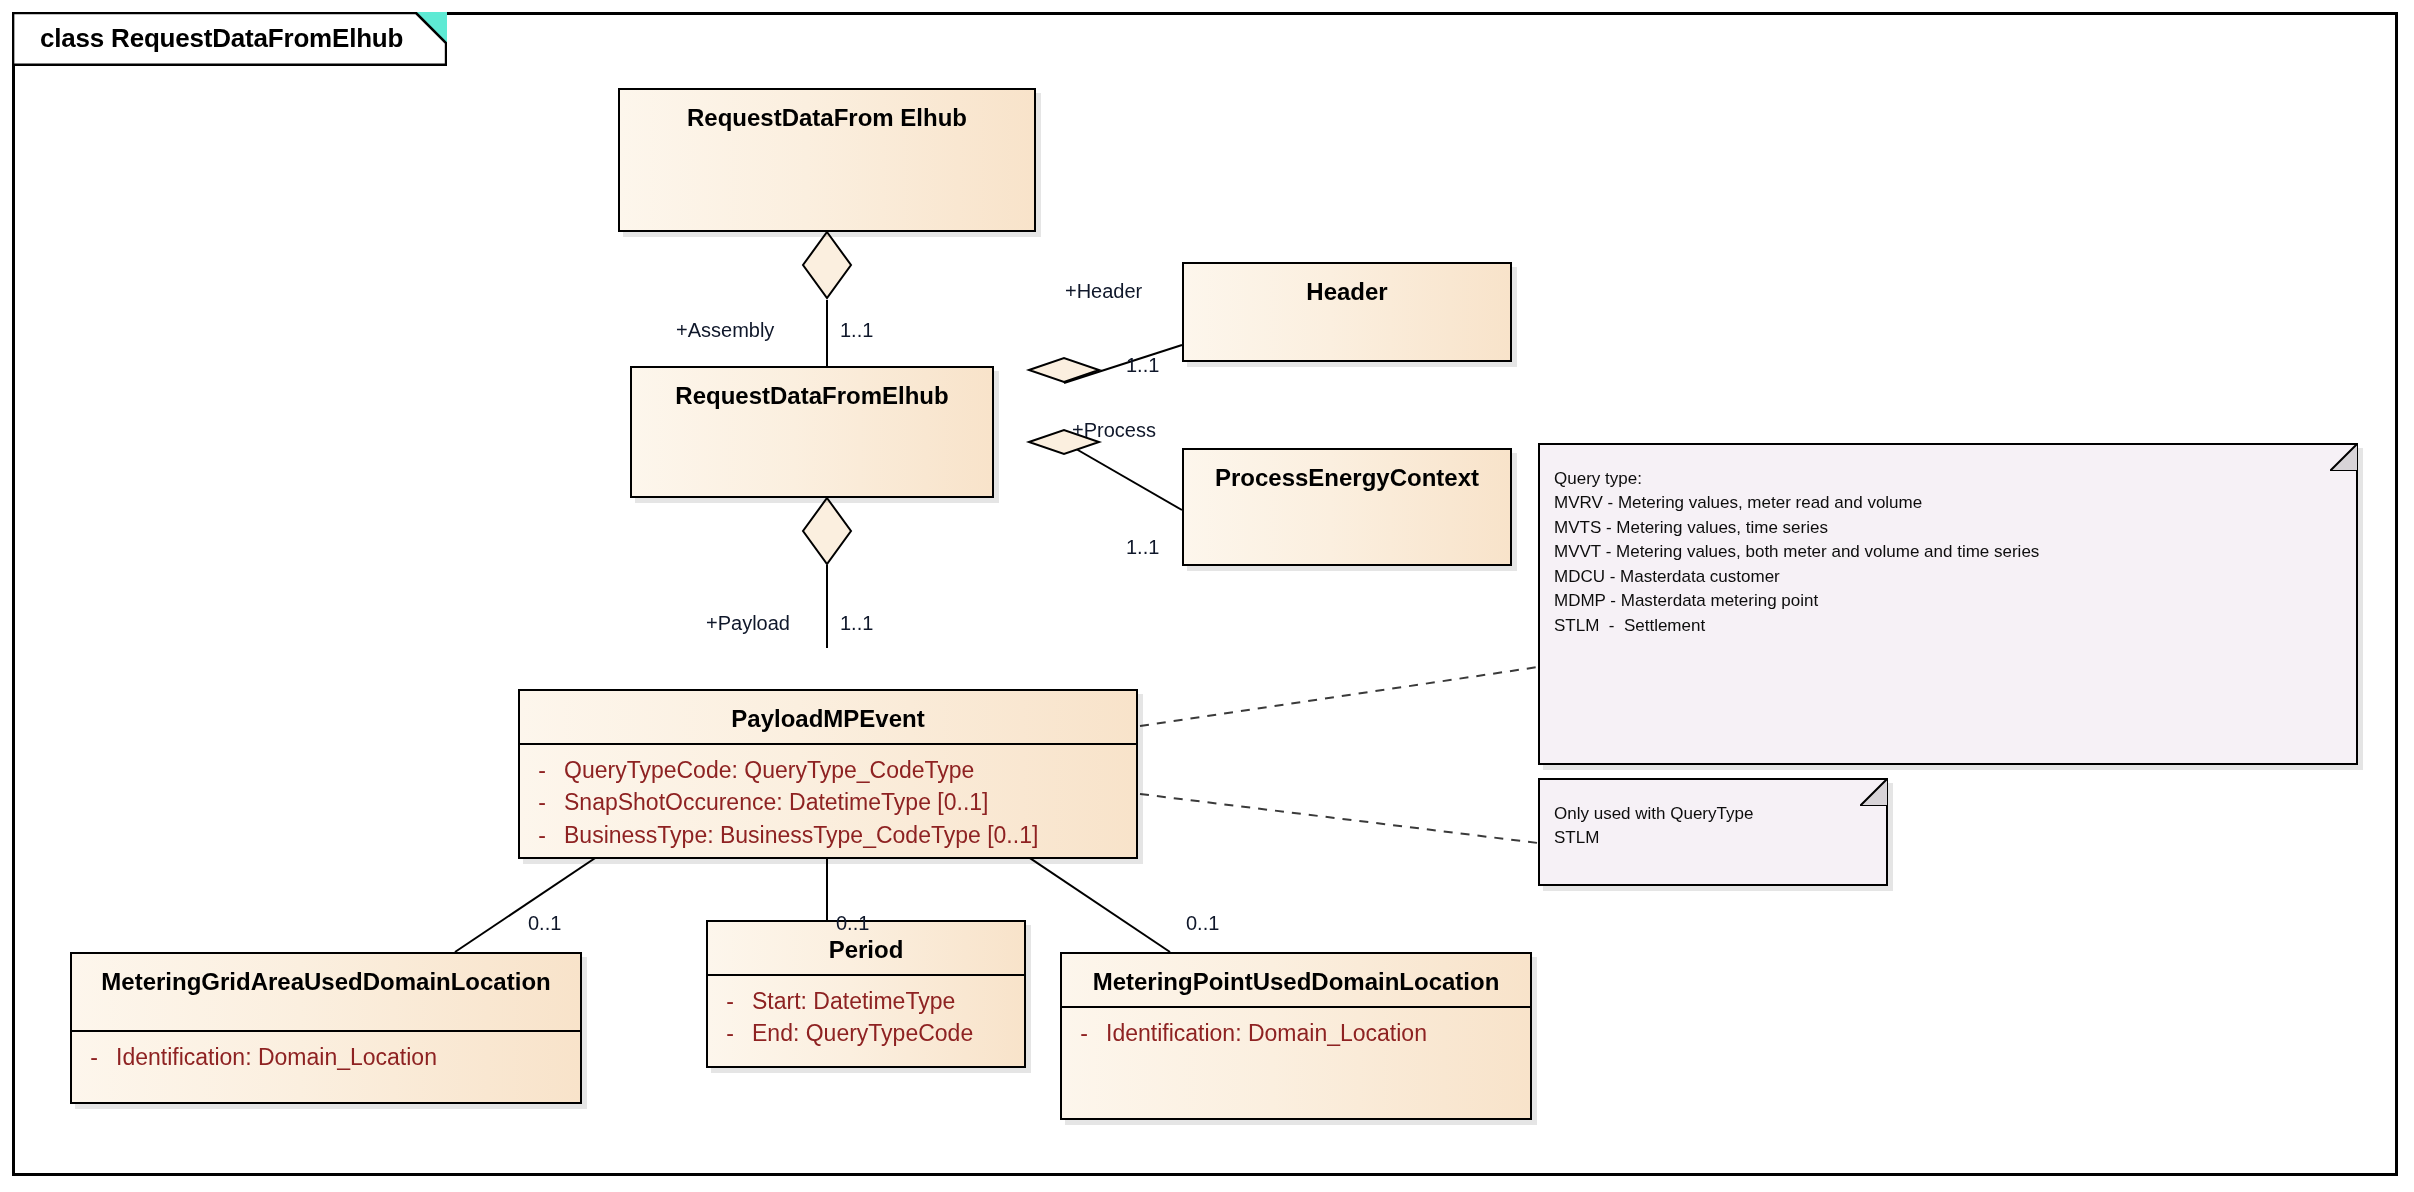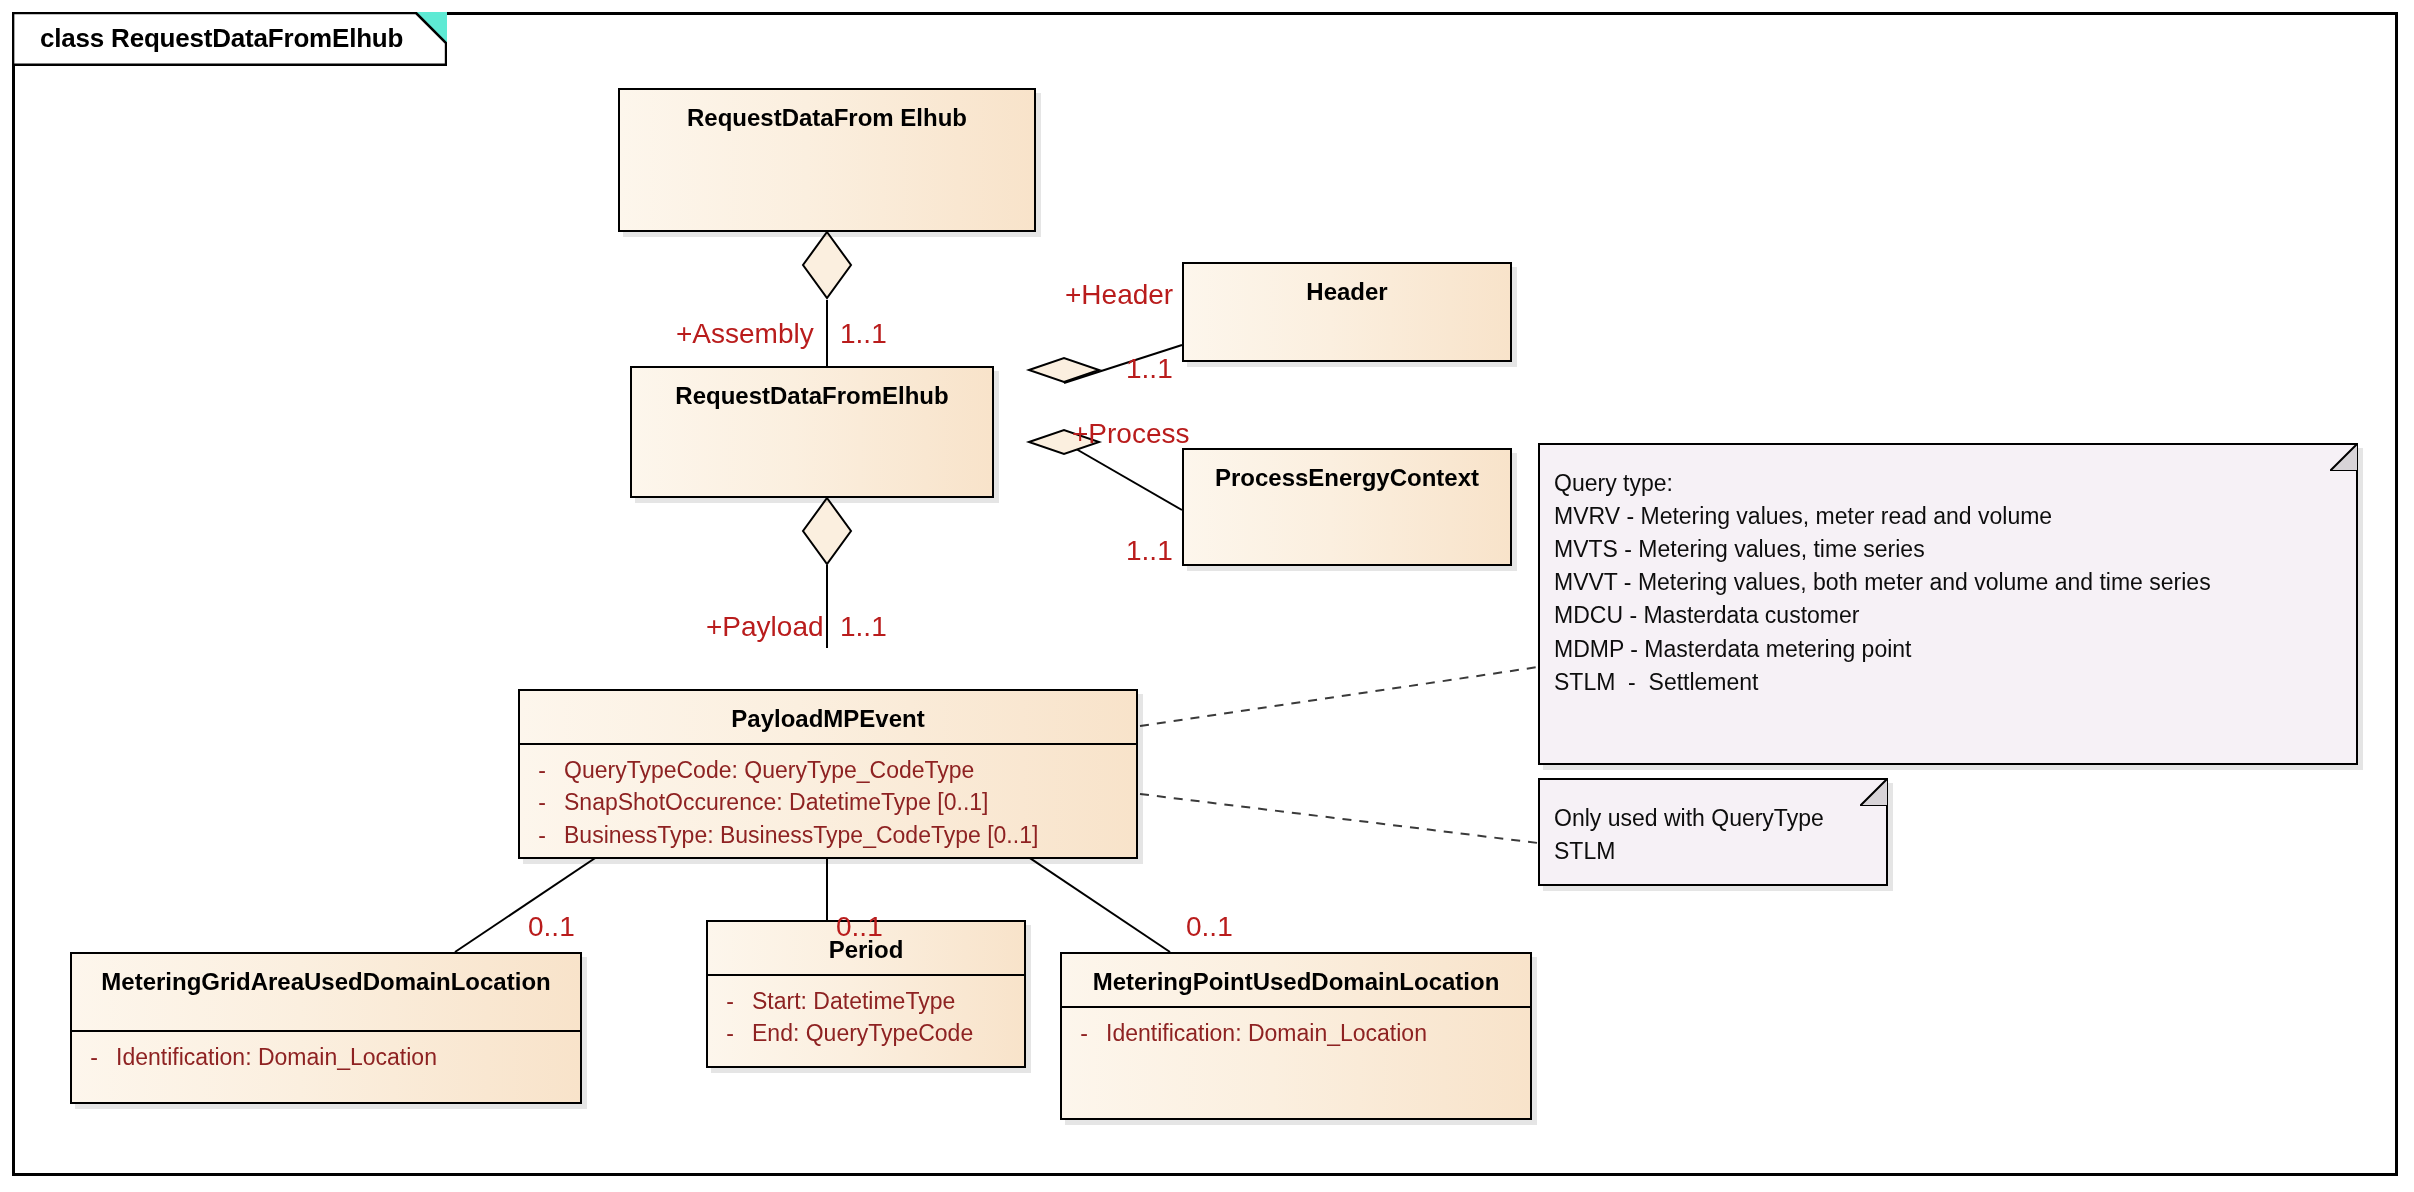--- a/index.html
+++ b/index.html
@@ -113,40 +113,40 @@
     position: absolute;
     box-sizing: border-box;
     background: #f6f1f6;
     border: 2px solid #000000;
     box-shadow: 5px 5px 0 rgba(0,0,0,0.10);
     z-index: 3;
   }
   .uml-note .note-body {
     position: relative;
     padding: 22px 18px 14px 14px;
-    font-size: 23px;
+    font-size: 17px;
     color: #0d0d0d;
     line-height: 1.44;
     white-space: pre;
     z-index: 2;
   }
   .uml-note .fold {
     position: absolute;
     top: -2px;
     right: -2px;
     width: 28px;
     height: 28px;
     z-index: 3;
   }
 
   
   .edge-label {
     position: absolute;
-    font-size: 28px;
-    color: #b91c1c;
+    font-size: 20px;
+    color: #0f172a;
     white-space: nowrap;
     z-index: 4;
     line-height: 1;
   }
 </style>
 </head>
 <body>
 
 <div id="frame"></div>
 

